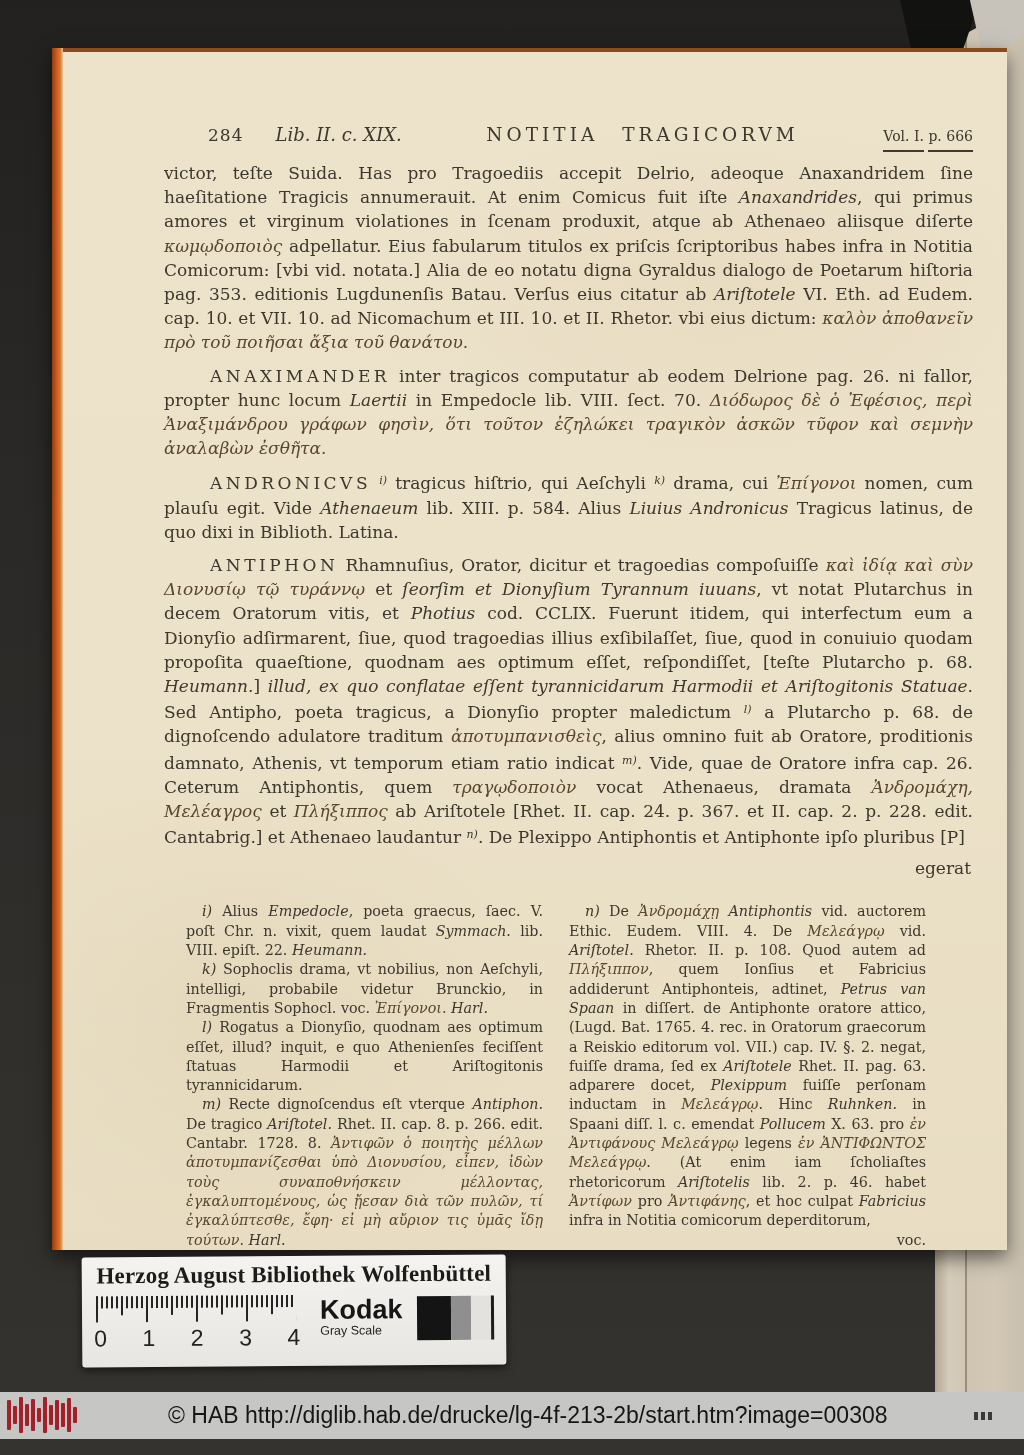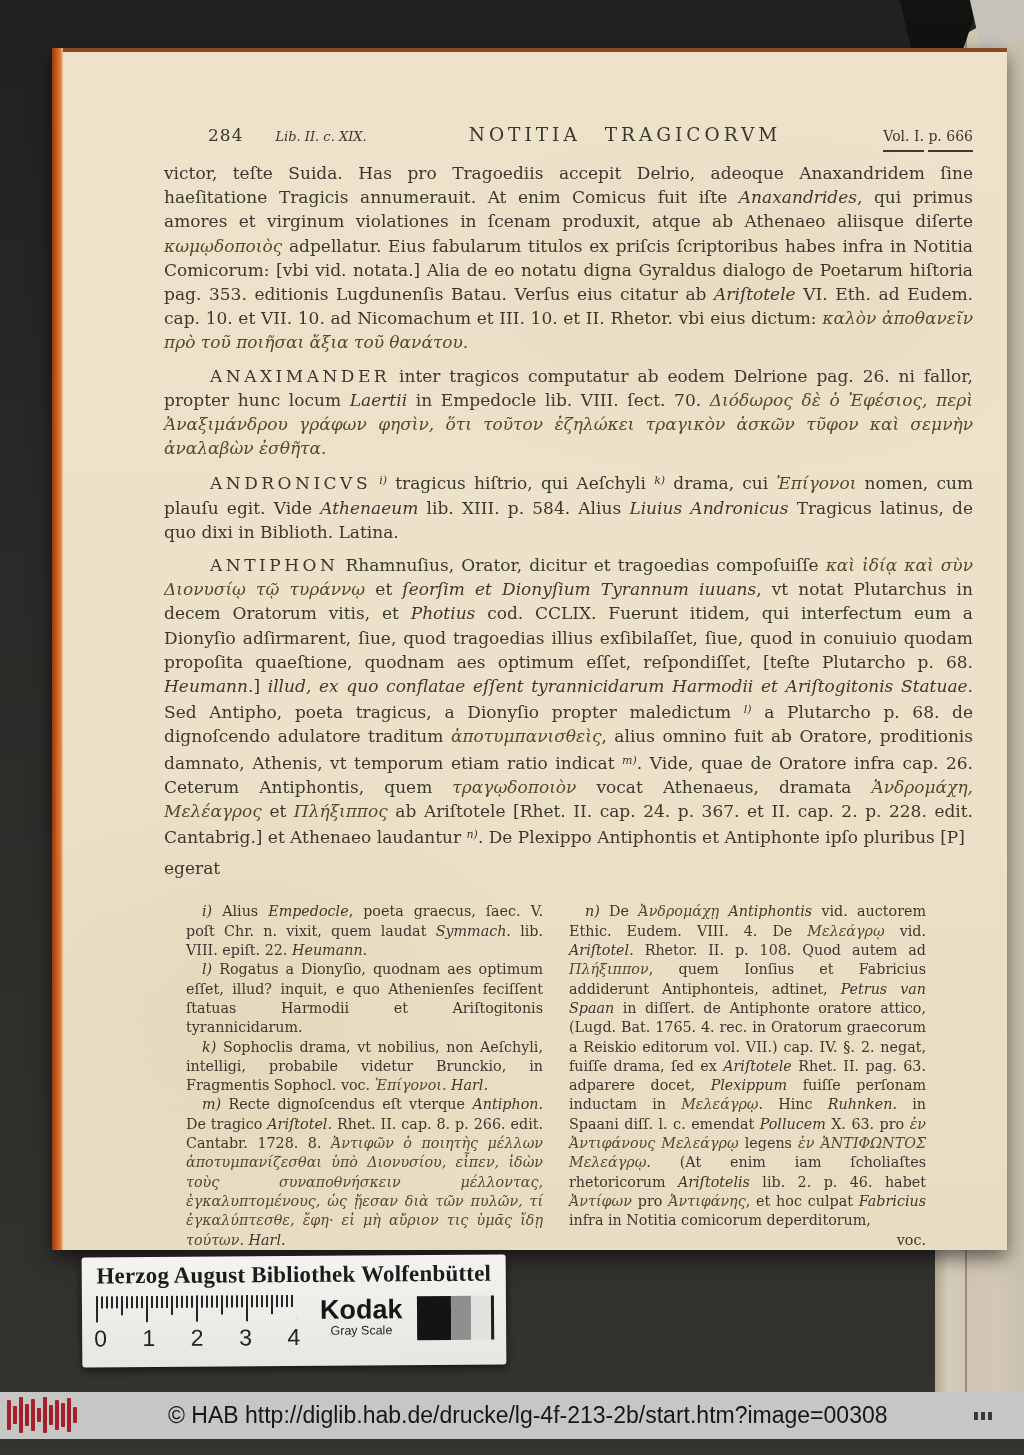--- a/index.html
+++ b/index.html
@@ -25,34 +25,34 @@
       linear-gradient(180deg,#ede3cb 0%,#ece2c9 55%,#e8ddc2 100%);
     border-top:4px solid #8a4a20;box-shadow:0 8px 18px rgba(0,0,0,.55);}
   .page-edge-left{position:absolute;left:0;top:-4px;bottom:0;width:11px;
     background:linear-gradient(90deg,#8e3d12 0,#cd5e1e 45%,#d97a35 75%,#e8c69a 100%);}
   .content{position:relative;height:100%;padding:72px 34px 0 112px;box-sizing:border-box;
     color:#3d372d;}
 
   
   .header{display:flex;align-items:baseline;margin-bottom:16px;}
   .pnum{font-size:17px;margin-left:44px;letter-spacing:1px;}
-  .sect{font-style:italic;font-size:13px;margin-left:32px;}
+  .sect{font-style:italic;font-size:18px;margin-left:32px;}
   .rtitle{flex:1;text-align:center;font-size:18.5px;letter-spacing:4px;word-spacing:14px;}
   .volref{font-size:14px;white-space:nowrap;}
   .volref .u{border-bottom:2px solid #41392c;padding-bottom:6px;}
 
   
   .mp{margin:0 0 9px 0;font-size:17px;line-height:24.2px;text-align:justify;
     text-indent:46px;}
   .mp.first{text-indent:0;}
   .it{font-style:italic;}
   .gk{font-style:italic;color:#59462f;}
   .sp{letter-spacing:3.5px;word-spacing:2px;}
   .sup{font-size:11px;font-style:italic;vertical-align:5px;letter-spacing:0;}
-  .catchword{text-align:left;font-size:17px;margin:2px 2px 0 0;}
+  .catchword{text-align:right;font-size:17px;margin:2px 2px 0 0;}
 
   
   .footnotes{display:flex;gap:26px;margin:24px 0 0 22px;width:740px;}
   .fcol{flex:1;min-width:0;}
   .fn{margin:0;font-size:14.3px;line-height:19.3px;text-align:justify;text-indent:16px;}
   .fcatch{text-align:right;font-size:14.3px;margin-top:1px;}
 
   
   .ruler-card{position:absolute;left:82px;top:1256px;width:424px;height:110px;
     background:linear-gradient(180deg,#f4f3f0,#e7e6e3);border-radius:3px;
@@ -62,21 +62,21 @@
     color:#1b1b1b;text-align:center;white-space:nowrap;letter-spacing:.2px;}
   .rc-row{display:flex;align-items:flex-start;margin-top:7px;}
   .rc-ruler{width:208px;}
   .ticks{height:26px;width:200px;margin-left:2px;
     background:
       repeating-linear-gradient(90deg,#242424 0 2px,transparent 2px 5px) left top/200px 12px no-repeat,
       repeating-linear-gradient(90deg,#242424 0 2px,transparent 2px 25px) left top/200px 19px no-repeat,
       repeating-linear-gradient(90deg,#242424 0 2px,transparent 2px 50px) left top/200px 26px no-repeat;}
   .nums{display:flex;justify-content:space-between;width:206px;margin-top:3px;
     font-family:"Liberation Sans",sans-serif;font-size:23px;color:#222;}
-  .rc-kodak{margin-left:18px;text-align:center;margin-top:2px;}
+  .rc-kodak{margin-left:18px;text-align:left;margin-top:2px;}
   .kodak{font-family:"Liberation Sans",sans-serif;font-weight:bold;font-size:27px;
     color:#161616;line-height:26px;}
   .gs{font-family:"Liberation Sans",sans-serif;font-size:12.5px;color:#222;margin-top:1px;}
   .patches{display:flex;margin-left:14px;margin-top:2px;height:44px;}
   .patch{height:44px;}
   .patch.black{width:34px;background:#141414;}
   .patch.mid{width:20px;background:#8f8f8f;}
   .patch.light{width:20px;background:#e3e2df;border-right:3px solid #1d1d1d;}
 
   
@@ -115,22 +115,22 @@
 
       <p class="mp first"><span>victor, teſte Suida.  Has pro Tragoediis accepit Delrio, adeoque Anaxandridem ſine haeſitatione Tragicis annumerauit.  At enim Comicus fuit iſte </span><span class="it">Anaxandrides</span><span>, qui primus amores et virginum violationes in ſcenam produxit, atque ab Athenaeo aliisque diſerte </span><span class="gk">κωμῳδοποιὸς</span><span> adpellatur.  Eius fabularum titulos ex priſcis ſcriptoribus habes infra in Notitia Comicorum: [vbi vid. notata.]  Alia de eo notatu digna Gyraldus dialogo de Poetarum hiſtoria pag. 353. editionis Lugdunenſis Batau.  Verſus eius citatur ab </span><span class="it">Ariſtotele</span><span> VI. Eth. ad Eudem. cap. 10. et VII. 10. ad Nicomachum et III. 10. et II. Rhetor. vbi eius dictum: </span><span class="gk">καλὸν ἀποθανεῖν πρὸ τοῦ ποιῆσαι ἄξια τοῦ θανάτου.</span></p>
       <p class="mp"><span class="sp">ANAXIMANDER</span><span> inter tragicos computatur ab eodem Delrione pag. 26. ni fallor, propter hunc locum </span><span class="it">Laertii</span><span> in Empedocle lib. VIII. ſect. 70. </span><span class="gk">Διόδωρος δὲ ὁ Ἐφέσιος, περὶ Ἀναξιμάνδρου γράφων φησὶν, ὅτι τοῦτον ἐζηλώκει τραγικὸν ἀσκῶν τῦφον καὶ σεμνὴν ἀναλαβὼν ἐσθῆτα.</span></p>
       <p class="mp"><span class="sp">ANDRONICVS</span><span> </span><span class="it sup">i)</span><span> tragicus hiſtrio, qui Aeſchyli </span><span class="it sup">k)</span><span> drama, cui </span><span class="gk">Ἐπίγονοι</span><span> nomen, cum plauſu egit.  Vide </span><span class="it">Athenaeum</span><span> lib. XIII. p. 584.  Alius </span><span class="it">Liuius Andronicus</span><span> Tragicus latinus, de quo dixi in Biblioth. Latina.</span></p>
       <p class="mp"><span class="sp">ANTIPHON</span><span> Rhamnuſius, Orator, dicitur et tragoedias compoſuiſſe </span><span class="gk">καὶ ἰδίᾳ καὶ σὺν Διονυσίῳ τῷ τυράννῳ</span><span> et </span><span class="it">ſeorſim et Dionyſium Tyrannum iuuans</span><span>, vt notat Plutarchus in decem Oratorum vitis, et </span><span class="it">Photius</span><span> cod. CCLIX.  Fuerunt itidem, qui interfectum eum a Dionyſio adſirmarent, ſiue, quod tragoedias illius exſibilaſſet, ſiue, quod in conuiuio quodam propoſita quaeſtione, quodnam aes optimum eſſet, reſpondiſſet, [teſte Plutarcho p. 68. </span><span class="it">Heumann.</span><span>] </span><span class="it">illud, ex quo conflatae eſſent tyrannicidarum Harmodii et Ariſtogitonis Statuae.</span><span> Sed Antipho, poeta tragicus, a Dionyſio propter maledictum </span><span class="it sup">l)</span><span> a Plutarcho p. 68. de dignoſcendo adulatore traditum </span><span class="gk">ἀποτυμπανισθεὶς</span><span>, alius omnino fuit ab Oratore, proditionis damnato, Athenis, vt temporum etiam ratio indicat </span><span class="it sup">m)</span><span>.  Vide, quae de Oratore infra cap. 26. Ceterum Antiphontis, quem </span><span class="gk">τραγῳδοποιὸν</span><span> vocat Athenaeus, dramata </span><span class="gk">Ἀνδρομάχη, Μελέαγρος</span><span> et </span><span class="gk">Πλήξιππος</span><span> ab Ariſtotele [Rhet. II. cap. 24. p. 367. et II. cap. 2. p. 228. edit. Cantabrig.] et Athenaeo laudantur </span><span class="it sup">n)</span><span>.  De Plexippo Antiphontis et Antiphonte ipſo pluribus [P]</span></p>
       <div class="catchword">egerat</div>
 
       <div class="footnotes">
         <div class="fcol">
           <p class="fn"><span class="it">i)</span><span> Alius </span><span class="it">Empedocle</span><span>, poeta graecus, ſaec. V. poſt Chr. n. vixit, quem laudat </span><span class="it">Symmach.</span><span> lib. VIII. epiſt. 22. </span><span class="it">Heumann.</span></p>
+          <p class="fn"><span class="it">k)</span><span> Sophoclis drama, vt nobilius, non Aeſchyli, intelligi, probabile videtur Brunckio, in Fragmentis Sophocl. voc. </span><span class="gk">Ἐπίγονοι.</span><span> </span><span class="it">Harl.</span></p>
           <p class="fn"><span class="it">l)</span><span> Rogatus a Dionyſio, quodnam aes optimum eſſet, illud? inquit, e quo Athenienſes feciſſent ſtatuas Harmodii et Ariſtogitonis tyrannicidarum.</span></p>
-          <p class="fn"><span class="it">k)</span><span> Sophoclis drama, vt nobilius, non Aeſchyli, intelligi, probabile videtur Brunckio, in Fragmentis Sophocl. voc. </span><span class="gk">Ἐπίγονοι.</span><span> </span><span class="it">Harl.</span></p>
           <p class="fn"><span class="it">m)</span><span> Recte dignoſcendus eſt vterque </span><span class="it">Antiphon.</span><span> De tragico </span><span class="it">Ariſtotel.</span><span> Rhet. II. cap. 8. p. 266. edit. Cantabr. 1728. 8. </span><span class="gk">Ἀντιφῶν ὁ ποιητὴς μέλλων ἀποτυμπανίζεσθαι ὑπὸ Διονυσίου, εἶπεν, ἰδὼν τοὺς συναποθνήσκειν μέλλοντας, ἐγκαλυπτομένους, ὡς ᾔεσαν διὰ τῶν πυλῶν, τί ἐγκαλύπτεσθε, ἔφη· εἰ μὴ αὔριον τις ὑμᾶς ἴδῃ τούτων.</span><span> </span><span class="it">Harl.</span></p>
         </div>
         <div class="fcol">
           <p class="fn"><span class="it">n)</span><span> De </span><span class="gk">Ἀνδρομάχῃ</span><span> </span><span class="it">Antiphontis</span><span> vid. auctorem Ethic. Eudem. VIII. 4.  De </span><span class="gk">Μελεάγρῳ</span><span> vid. </span><span class="it">Ariſtotel.</span><span> Rhetor. II. p. 108.  Quod autem ad </span><span class="gk">Πλήξιππον</span><span>, quem Ionſius et Fabricius addiderunt Antiphonteis, adtinet, </span><span class="it">Petrus van Spaan</span><span> in diſſert. de Antiphonte oratore attico, (Lugd. Bat. 1765. 4. rec. in Oratorum graecorum a Reiskio editorum vol. VII.) cap. IV. §. 2. negat, fuiſſe drama, ſed ex </span><span class="it">Ariſtotele</span><span> Rhet. II. pag. 63. adparere docet, </span><span class="it">Plexippum</span><span> fuiſſe perſonam inductam in </span><span class="gk">Μελεάγρῳ</span><span>.  Hinc </span><span class="it">Ruhnken.</span><span> in Spaani diſſ. l. c. emendat </span><span class="it">Pollucem</span><span> X. 63. pro </span><span class="gk">ἐν Ἀντιφάνους Μελεάγρῳ</span><span> legens </span><span class="gk">ἐν ἈΝΤΙΦΩΝΤΟΣ Μελεάγρῳ</span><span>. (At enim iam ſcholiaſtes rhetoricorum </span><span class="it">Ariſtotelis</span><span> lib. 2. p. 46. habet </span><span class="gk">Ἀντίφων</span><span> pro </span><span class="gk">Ἀντιφάνης</span><span>, et hoc culpat </span><span class="it">Fabricius</span><span> infra in Notitia comicorum deperditorum,</span></p>
           <div class="fcatch">voc.</div>
         </div>
       </div>
 
     </div>
   </div>

